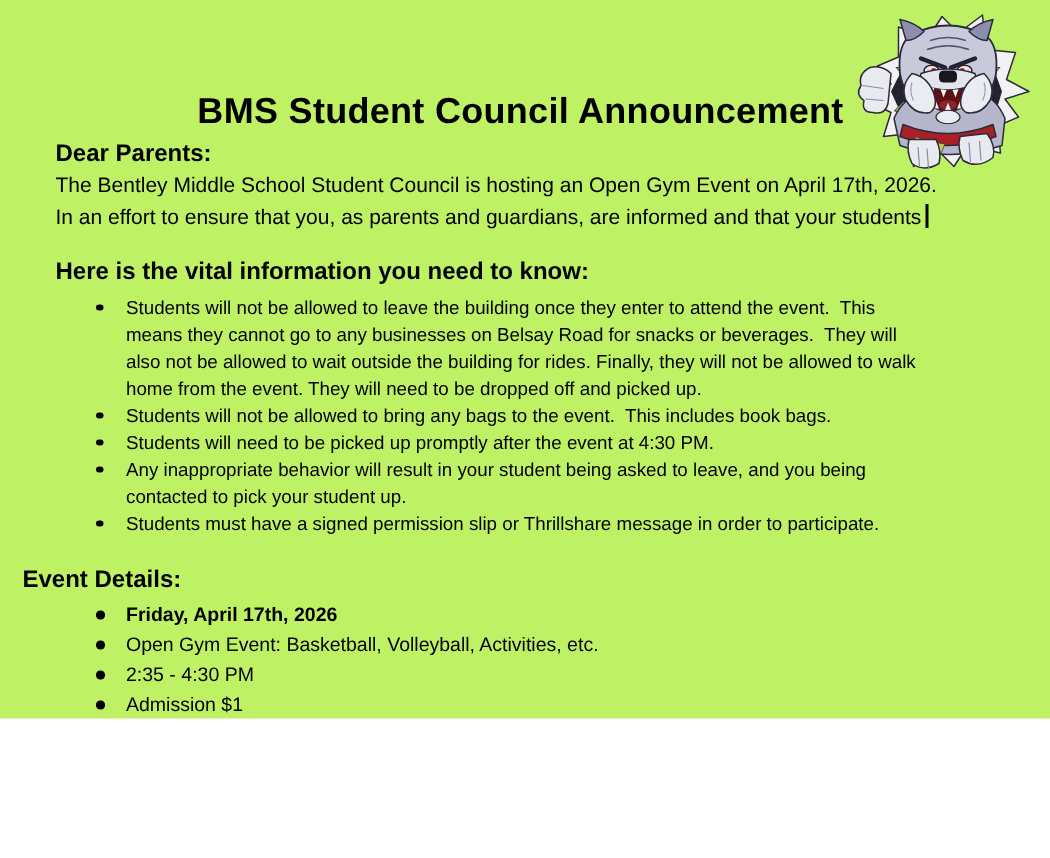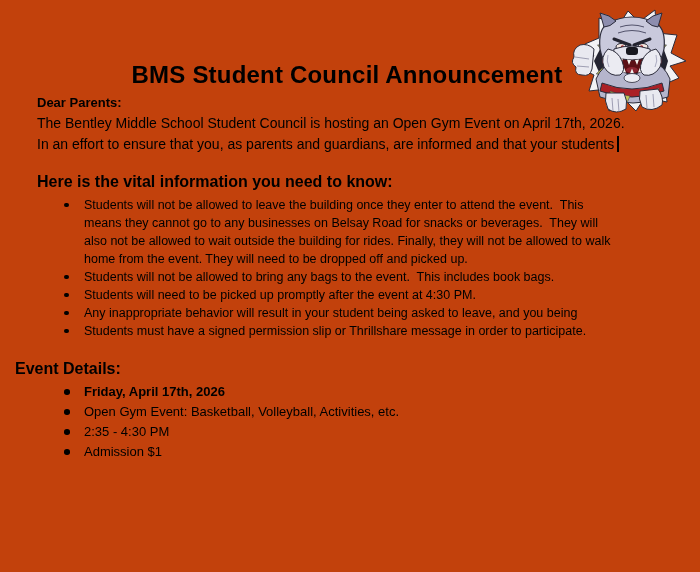--- a/index.html
+++ b/index.html
@@ -1,26 +1,26 @@
 <!DOCTYPE html>
 <html><head>
 <meta charset="utf-8">
 <style>
   html,body { margin:0; padding:0; }
   body { background:#ffffff; font-family:"Liberation Sans", sans-serif; color:#000; }
   .page {
-    position:relative; width:700px; height:572px; background:#c2410c;
+    position:relative; width:700px; height:479px; background:#bef264;
     overflow:hidden; color:#000;
   }
   .logo { position:absolute; top:5px; right:0px; width:138px; height:112px; }
   .title {
     margin:61px 43px 0 37px; text-align:center;
     font-size:24px; font-weight:700; line-height:28px; letter-spacing:0.2px;
   }
-  .greeting { margin:3px 0 0 37px; font-size:13px; font-weight:700; line-height:21px; }
+  .greeting { margin:3px 0 0 37px; font-size:16px; font-weight:700; line-height:21px; }
   .intro { margin:0 0 0 37px; font-size:14px; line-height:21px; }
   .line { white-space:pre; }
   .emph { font-weight:700; text-decoration:underline; }
   .cursor {
     display:inline-block; width:2px; height:16px; background:#000;
     margin-left:3px; vertical-align:-3px;
   }
   .section-heading { margin:16px 0 0 37px; font-size:16px; font-weight:700; line-height:21px; }
   .ed-heading { margin:18px 0 0 15px; }
   ul.blist { list-style:none; margin:4px 0 0 37px; padding:0; font-size:12.5px; line-height:18px; }
@@ -131,20 +131,21 @@
       <div class="line">home from the event. They will need to be dropped off and picked up.</div>
     </li>
     <li>
       <div class="line">Students will not be allowed to bring any bags to the event.  This includes book bags.</div>
     </li>
     <li>
       <div class="line">Students will need to be picked up promptly after the event at 4:30 PM.</div>
     </li>
     <li>
       <div class="line">Any inappropriate behavior will result in your student being asked to leave, and you being</div>
+      <div class="line">contacted to pick your student up.</div>
     </li>
     <li>
       <div class="line">Students must have a signed permission slip or Thrillshare message in order to participate.</div>
     </li>
   </ul>
 
   <h2 class="section-heading ed-heading">Event Details:</h2>
 
   <ul class="blist elist">
     <li>

